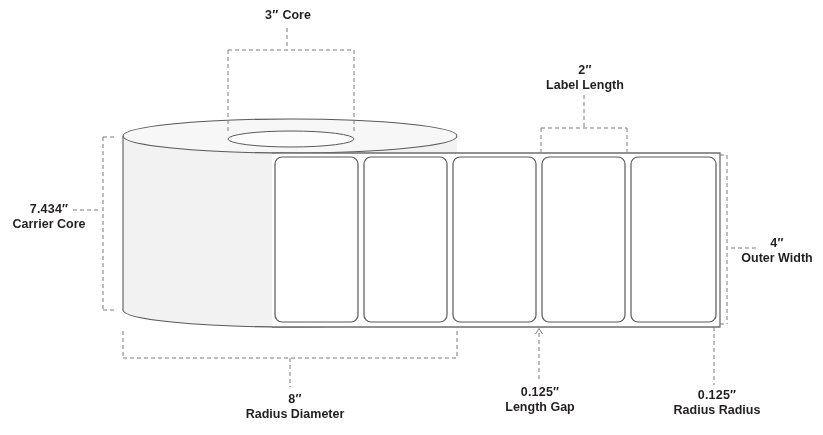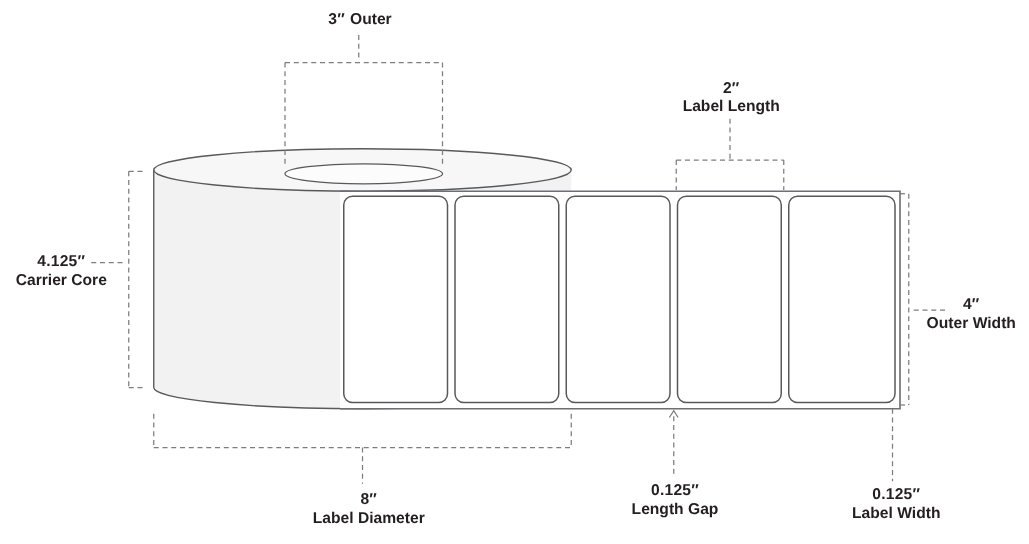--- a/index.html
+++ b/index.html
@@ -109,46 +109,46 @@
       <g>
         <line x1="714" y1="327" x2="714" y2="385"></line>
       </g>
     </g>
 
     <path d="M535.5,334 L539,328.5 L542.5,334" fill="none" stroke="#7d7d7d" stroke-width="1"></path>
   </svg>
 
   <div class="ann inline" id="ann-core">
     <span class="val">3″</span>
-    <span class="lbl">Outer</span>
+    <span class="lbl">Core</span>
   </div>
 
   <div class="ann" id="ann-label-length">
     <div class="val">2″</div>
     <div class="lbl">Label Length</div>
   </div>
 
   <div class="ann" id="ann-carrier-width">
-    <div class="val">4.125″</div>
+    <div class="val">7.434″</div>
     <div class="lbl">Carrier Core</div>
   </div>
 
   <div class="ann" id="ann-label-width">
     <div class="val">4″</div>
     <div class="lbl">Outer Width</div>
   </div>
 
   <div class="ann" id="ann-outer-diameter">
     <div class="val">8″</div>
-    <div class="lbl">Label Diameter</div>
+    <div class="lbl">Radius Diameter</div>
   </div>
 
   <div class="ann" id="ann-label-gap">
     <div class="val">0.125″</div>
     <div class="lbl">Length Gap</div>
   </div>
 
   <div class="ann" id="ann-label-radius">
     <div class="val">0.125″</div>
-    <div class="lbl">Label Width</div>
+    <div class="lbl">Radius Radius</div>
   </div>
 
 </div>
 
 </body></html>

